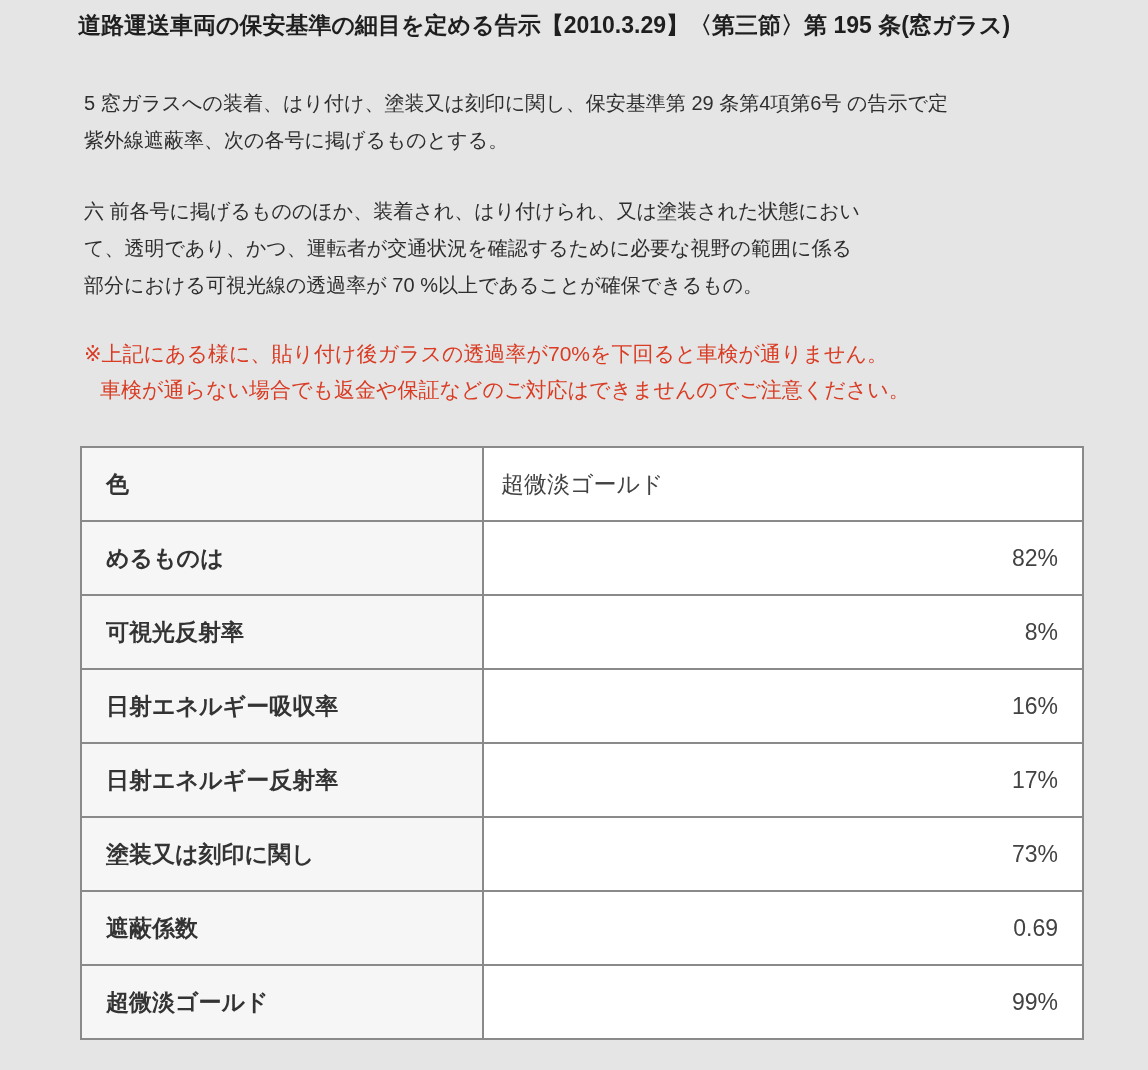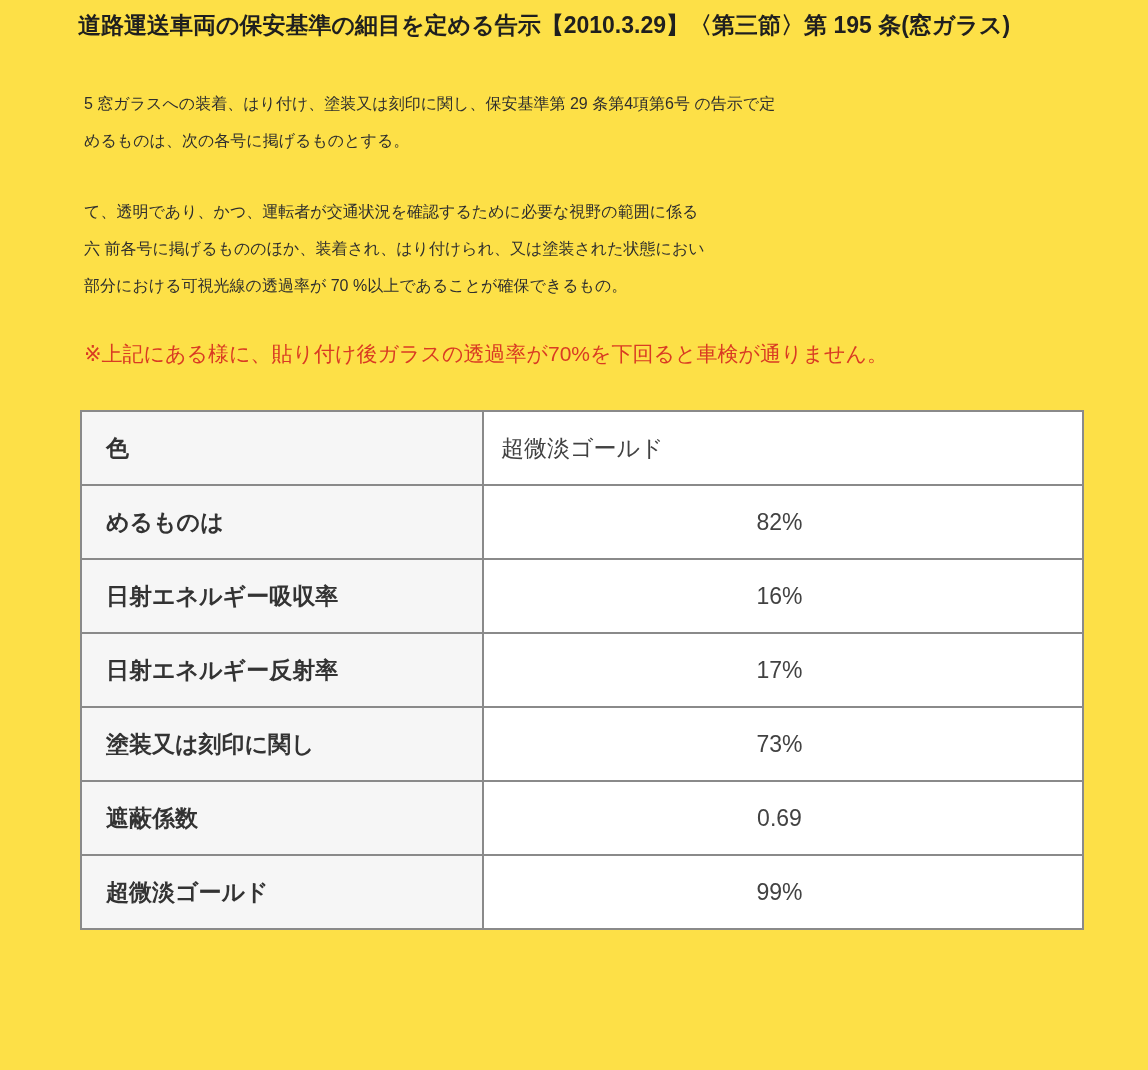--- a/index.html
+++ b/index.html
@@ -6,35 +6,35 @@
     margin: 0;
     padding: 0;
     background: #ffffff;
   }
   .page {
     position: relative;
     width: 1148px;
     height: 1070px;
     box-sizing: border-box;
     padding: 10px 60px 20px 80px;
-    background: #fde047;
+    background: #e5e5e5;
     font-family: "Liberation Sans", "DejaVu Sans", sans-serif;
     overflow: hidden;
   }
   .doc-title {
     margin: 0 0 45px -2px;
     font-size: 23px;
     line-height: 30px;
     font-weight: bold;
     color: #1f1f1f;
     white-space: nowrap;
   }
   .para {
     margin: 0 0 34px 4px;
-    font-size: 16px;
+    font-size: 20px;
     line-height: 37px;
     color: #2e2e2e;
   }
   .para.clause6 {
     margin-bottom: 32px;
   }
   .para .line {
     display: block;
     white-space: nowrap;
   }
@@ -71,57 +71,62 @@
     font-weight: bold;
     color: #333333;
     padding: 0 12px 0 24px;
   }
   table.spec td {
     background: #ffffff;
     font-weight: normal;
     color: #424242;
     padding: 0 24px 0 17px;
   }
-  table.spec td.align-right { text-align: center; }
+  table.spec td.align-right { text-align: right; }
   table.spec td.align-left  { text-align: left; }
 </style>
 </head>
 <body>
 
 <div class="page">
 
   <h1 class="doc-title">道路運送車両の保安基準の細目を定める告示【2010.3.29】〈第三節〉第 195 条(窓ガラス)</h1>
 
   <p class="para clause5">
     <span class="line">5 窓ガラスへの装着、はり付け、塗装又は刻印に関し、保安基準第 29 条第4項第6号 の告示で定</span>
-    <span class="line">めるものは、次の各号に掲げるものとする。</span>
+    <span class="line">紫外線遮蔽率、次の各号に掲げるものとする。</span>
   </p>
 
   <p class="para clause6">
+    <span class="line">六 前各号に掲げるもののほか、装着され、はり付けられ、又は塗装された状態におい</span>
     <span class="line">て、透明であり、かつ、運転者が交通状況を確認するために必要な視野の範囲に係る</span>
-    <span class="line">六 前各号に掲げるもののほか、装着され、はり付けられ、又は塗装された状態におい</span>
     <span class="line">部分における可視光線の透過率が 70 %以上であることが確保できるもの。</span>
   </p>
 
   <div class="warning">
     <span class="line">※上記にある様に、貼り付け後ガラスの透過率が70%を下回ると車検が通りません。</span>
+    <span class="line indent">車検が通らない場合でも返金や保証などのご対応はできませんのでご注意ください。</span>
   </div>
 
   <table class="spec">
     <tbody id="spec-rows">
     <tr>
       <th>色</th>
       <td class="align-left">超微淡ゴールド</td>
     </tr>
 
     <tr>
       <th>めるものは</th>
       <td class="align-right">82%</td>
     </tr>
 
+    <tr>
+      <th>可視光反射率</th>
+      <td class="align-right">8%</td>
+    </tr>
 
     <tr>
       <th>日射エネルギー吸収率</th>
       <td class="align-right">16%</td>
     </tr>
 
     <tr>
       <th>日射エネルギー反射率</th>
       <td class="align-right">17%</td>
     </tr>

